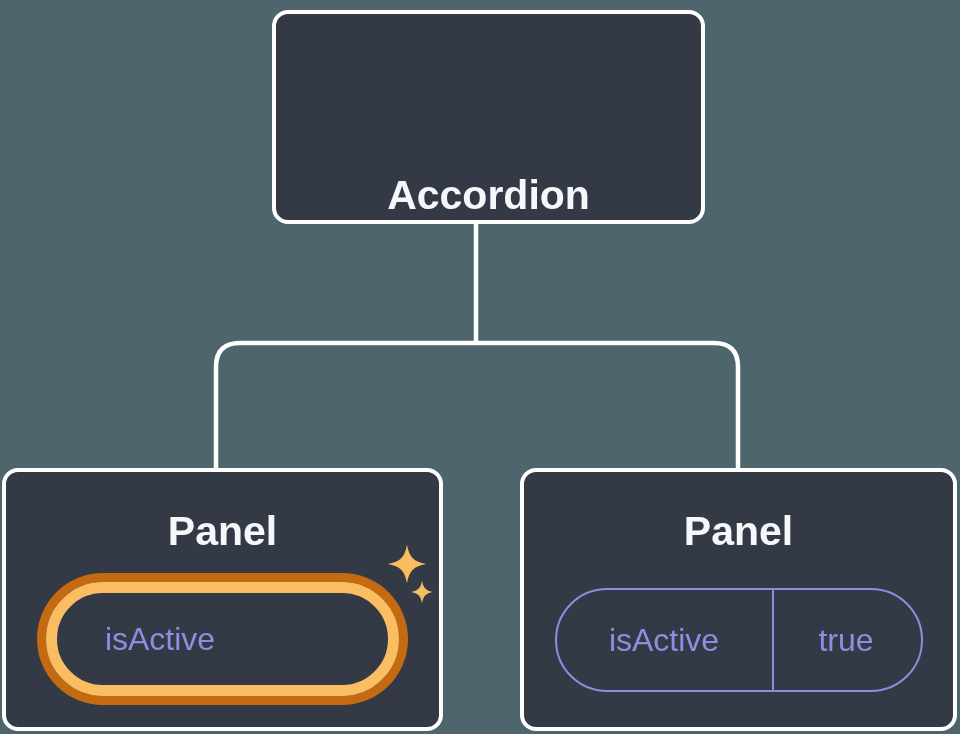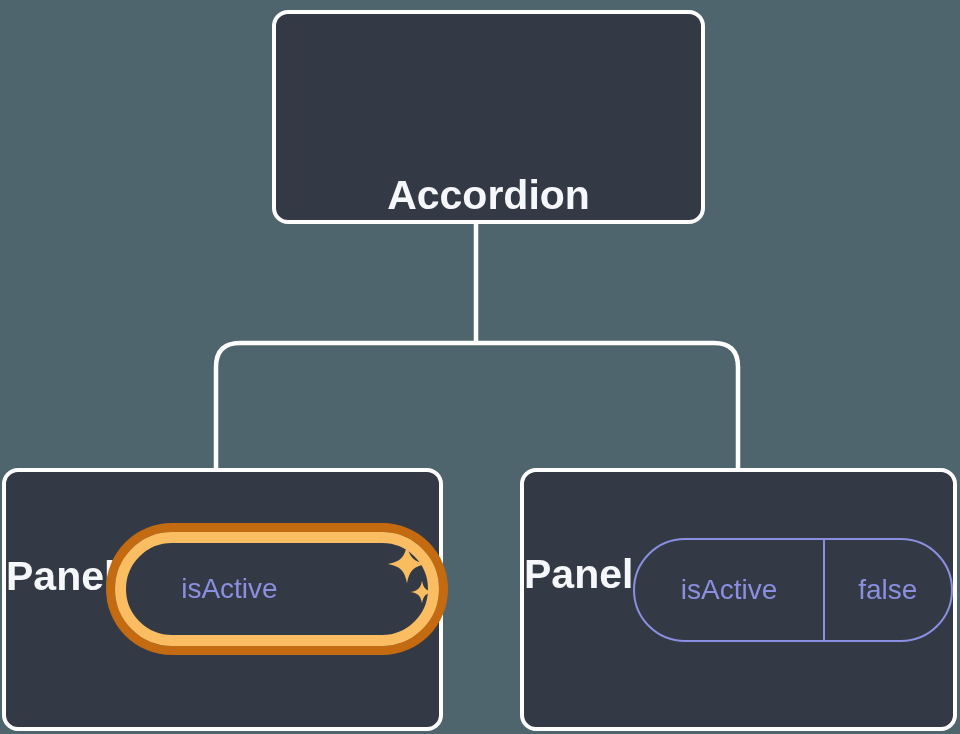--- a/index.html
+++ b/index.html
@@ -33,20 +33,21 @@
     width: 433px; height: 214px;
     display: flex;
     align-items: flex-end;
     justify-content: center;
     margin-left: 17px;
   }
   .node-panel-left  { left: 2px;   top: 468px; width: 441px; height: 263px; }
   .node-panel-right { left: 520px; top: 468px; width: 437px; height: 263px; }
   .panel-inner {
     display: flex;
+    flex-direction: column;
     align-items: center;
     padding-top: 34px;
     border-radius: 14px;
   }
 
   .node-title {
     color: #f5f7fa;
     font-size: 41px;
     font-weight: 600;
     line-height: 50px;
@@ -70,21 +71,21 @@
   .pill-inactive {
     width: 364px; height: 100px;
     border: 2px solid #8a8fe0;
     margin-top: 32px;
   }
   .pill-cell {
     display: flex;
     align-items: center;
     justify-content: center;
     color: #8a8fe0;
-    font-size: 28px;
+    font-size: 32px;
     box-sizing: border-box;
   }
   .pill-active .cell-key     { width: 206px; }
   .pill-active .cell-value   { width: 125px; border-left: 2.5px solid #d79e58; font-weight: 700; }
   .pill-inactive .cell-key   { width: 215px; }
   .pill-inactive .cell-value { width: 147px; border-left: 2px solid #8a8fe0; }
 
   
   .sparkles {
     position: absolute;
@@ -114,21 +115,21 @@
         <div class="pill-cell cell-key">isActive</div>
       </div>
     </div>
   </div>
 
   <div class="node node-panel-right">
     <div class="panel-inner">
       <div class="node-title">Panel</div>
       <div class="pill pill-inactive">
         <div class="pill-cell cell-key">isActive</div>
-        <div class="pill-cell cell-value">false</div>
+        <div class="pill-cell cell-value">true</div>
       </div>
     </div>
   </div>
 
   <svg class="sparkles" viewBox="378 536 64 72">
     <path transform="translate(407,564) scale(0.96)" d="M0,-20 C2.4,-7 7,-2.4 20,0 C7,2.4 2.4,7 0,20 C-2.4,7 -7,2.4 -20,0 C-7,-2.4 -2.4,-7 0,-20 Z" fill="#f9bc5f"></path>
     <path transform="translate(422,592) scale(0.56)" d="M0,-20 C2.4,-7 7,-2.4 20,0 C7,2.4 2.4,7 0,20 C-2.4,7 -7,2.4 -20,0 C-7,-2.4 -2.4,-7 0,-20 Z" fill="#f9bc5f"></path>
   </svg>
 
 </div>

